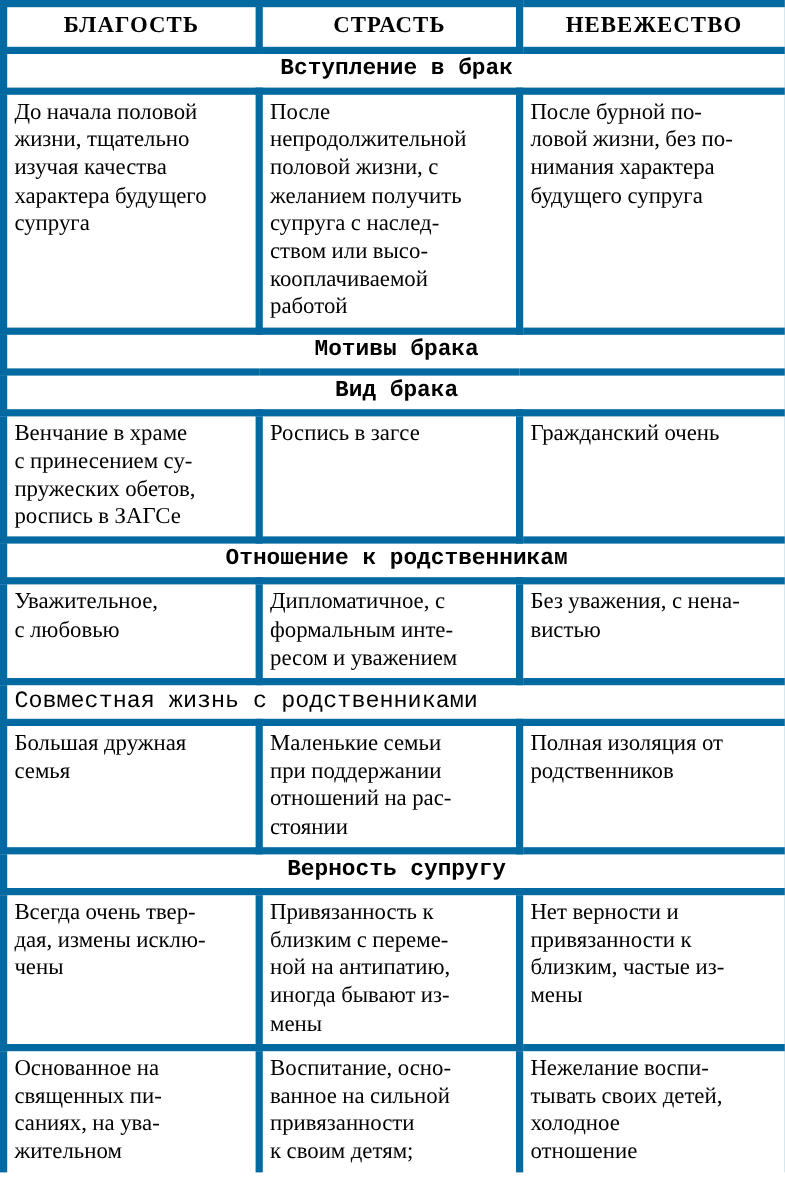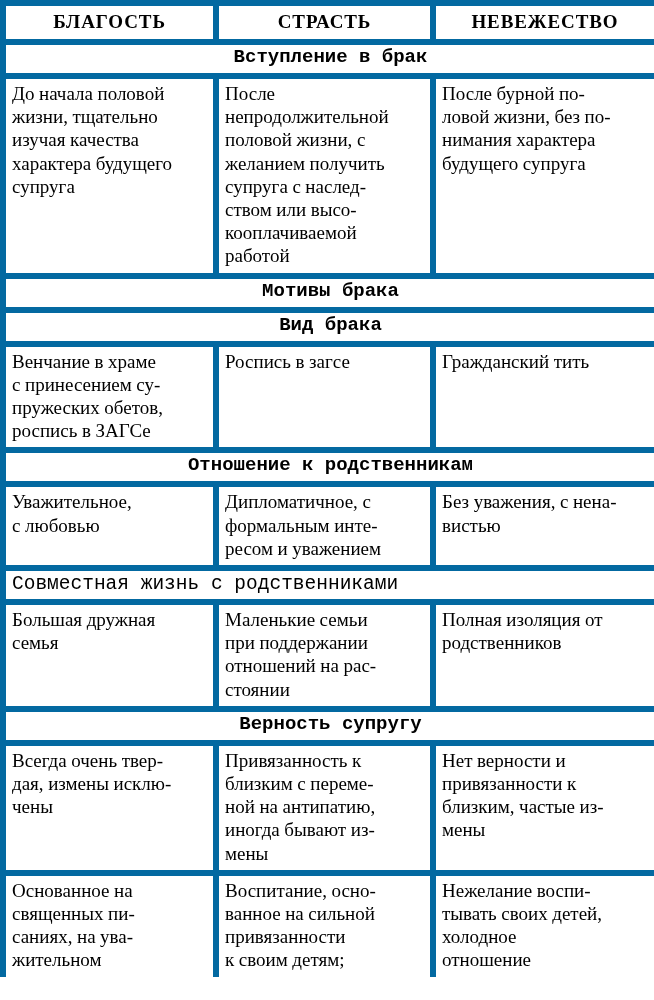--- a/index.html
+++ b/index.html
@@ -157,21 +157,21 @@
         <td>
             <span class="cell-text">Венчание в храме
 с принесением су-
 пружеских обетов,
 роспись в ЗАГСе</span>
           </td>
         <td>
             <span class="cell-text">Роспись в загсе</span>
           </td>
         <td>
-            <span class="cell-text">Гражданский тить</span>
+            <span class="cell-text">Гражданский очень</span>
           </td>
       </tr>
 
       <tr class="section-row">
         <td colspan="3">Отношение к родственникам</td>
       </tr>
       <tr class="content-row">
         <td>
             <span class="cell-text">Уважительное,
 с любовью</span>

